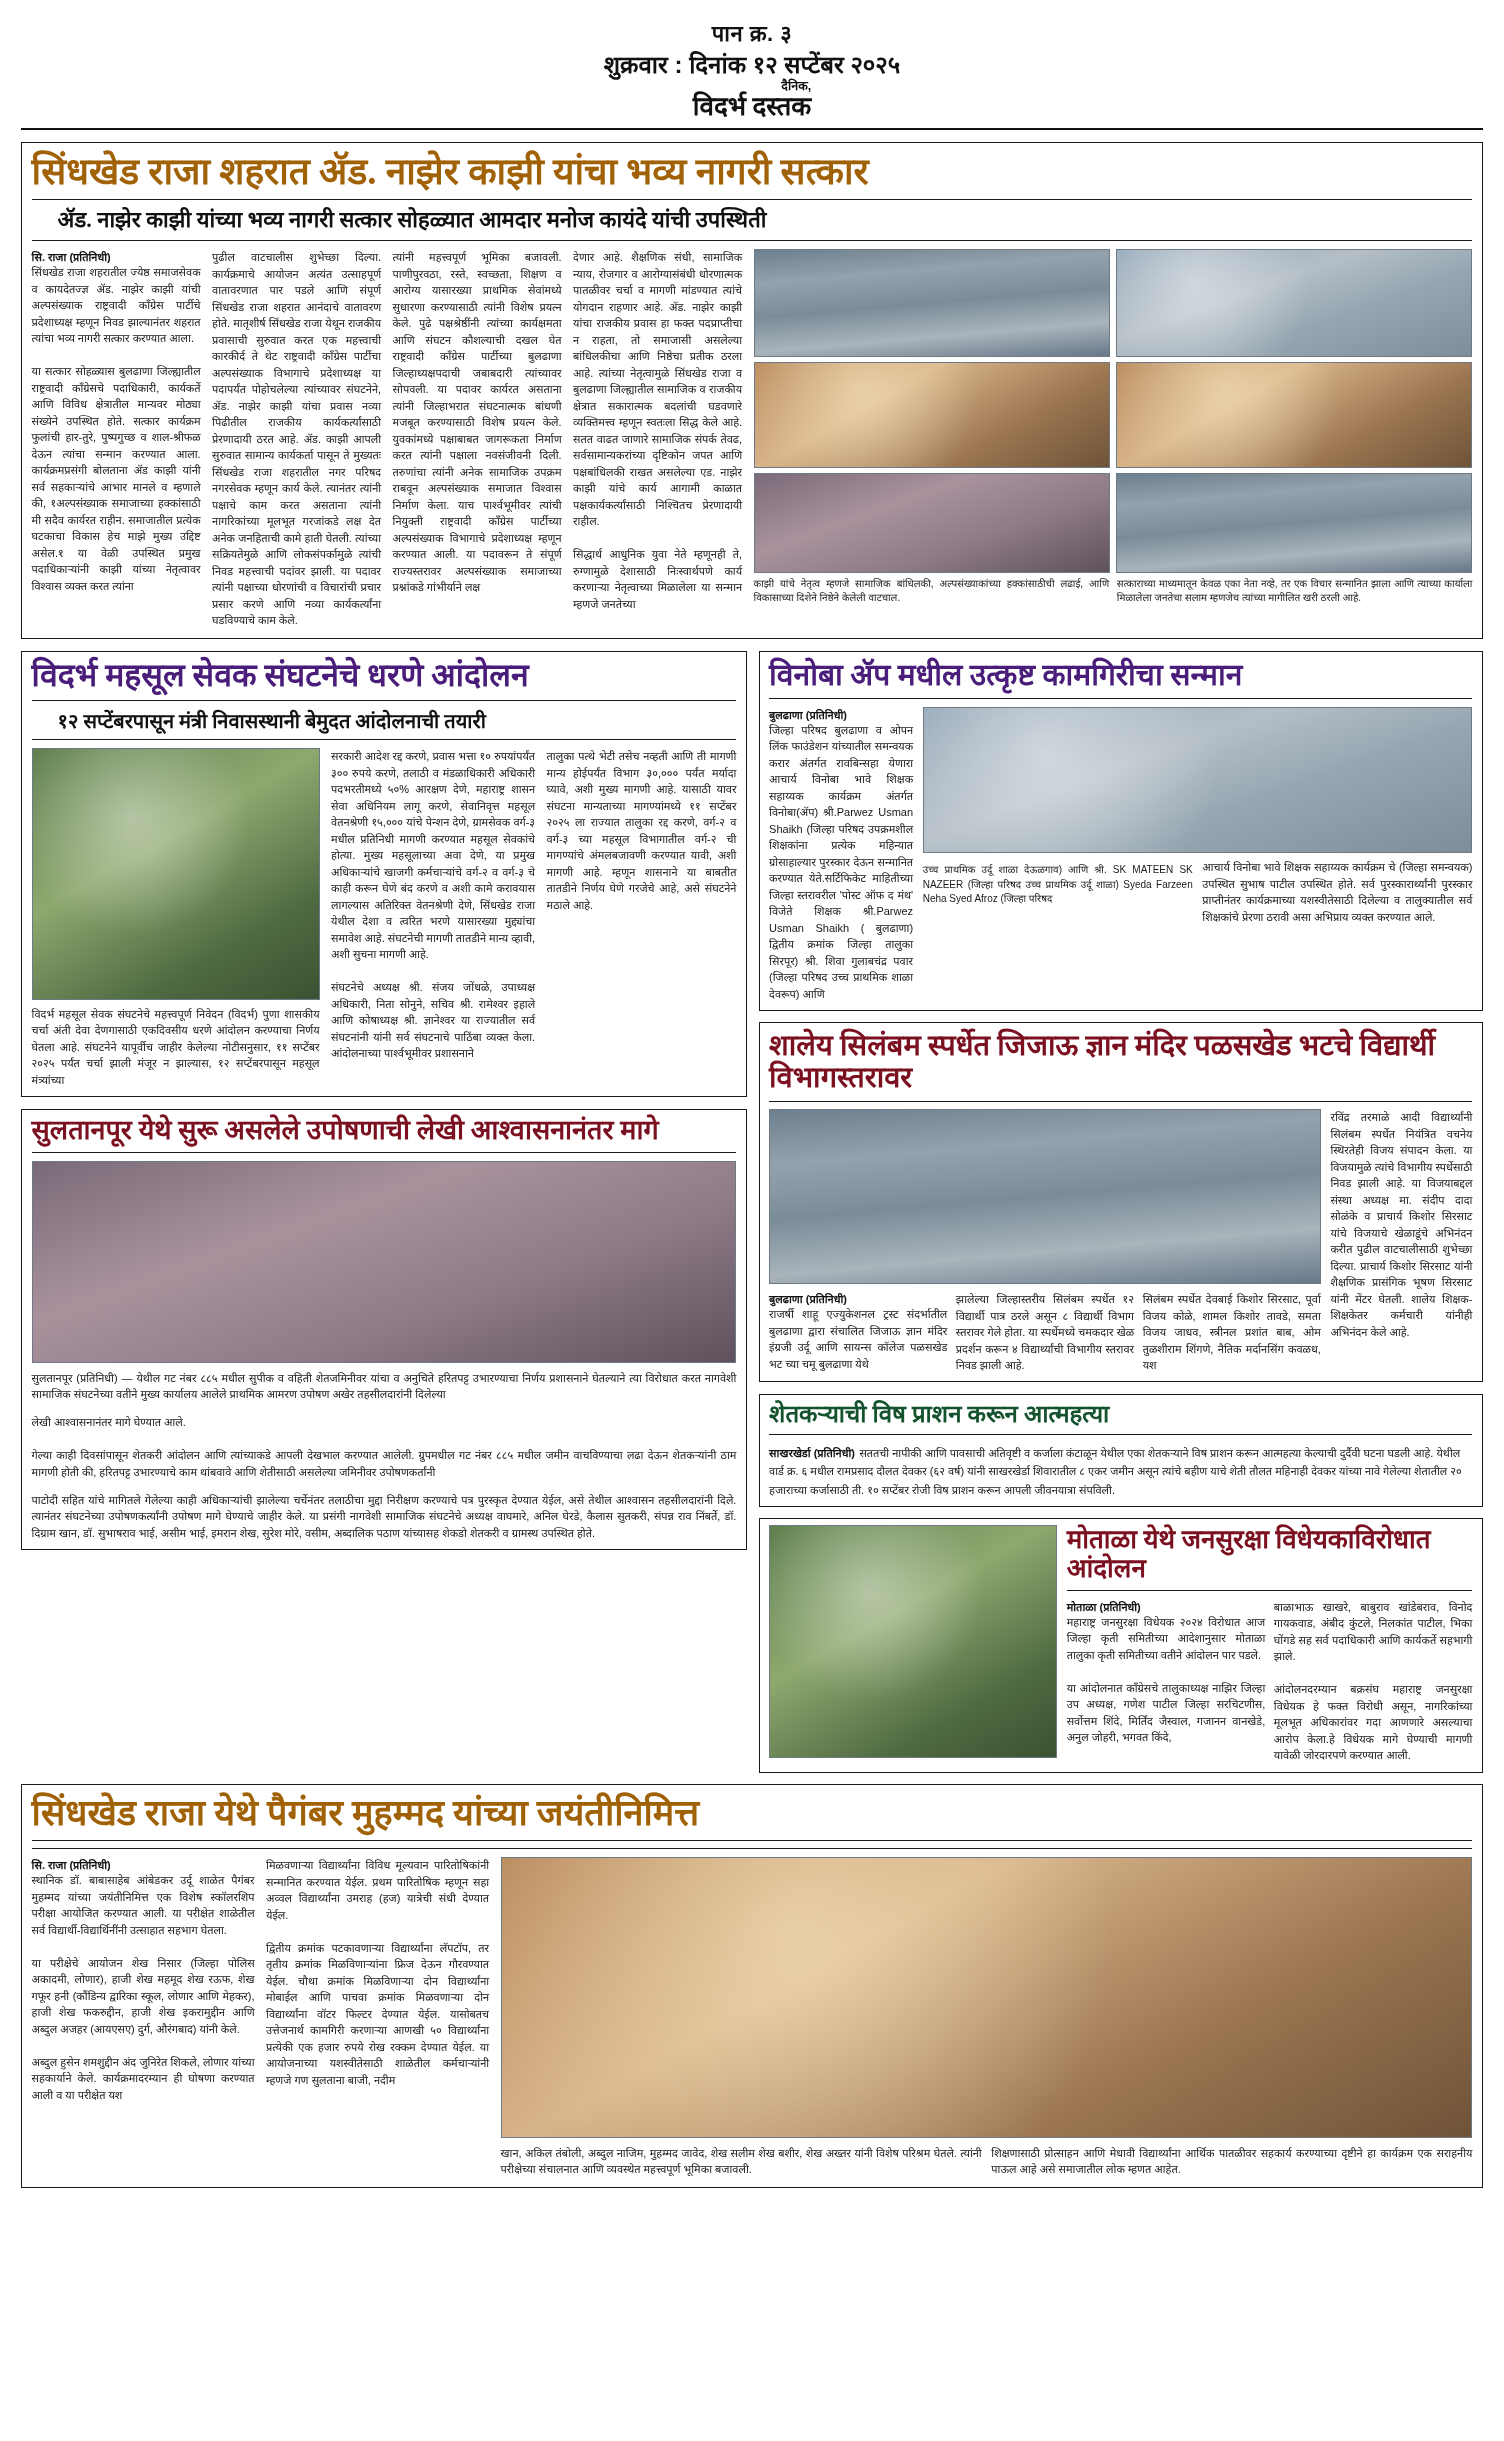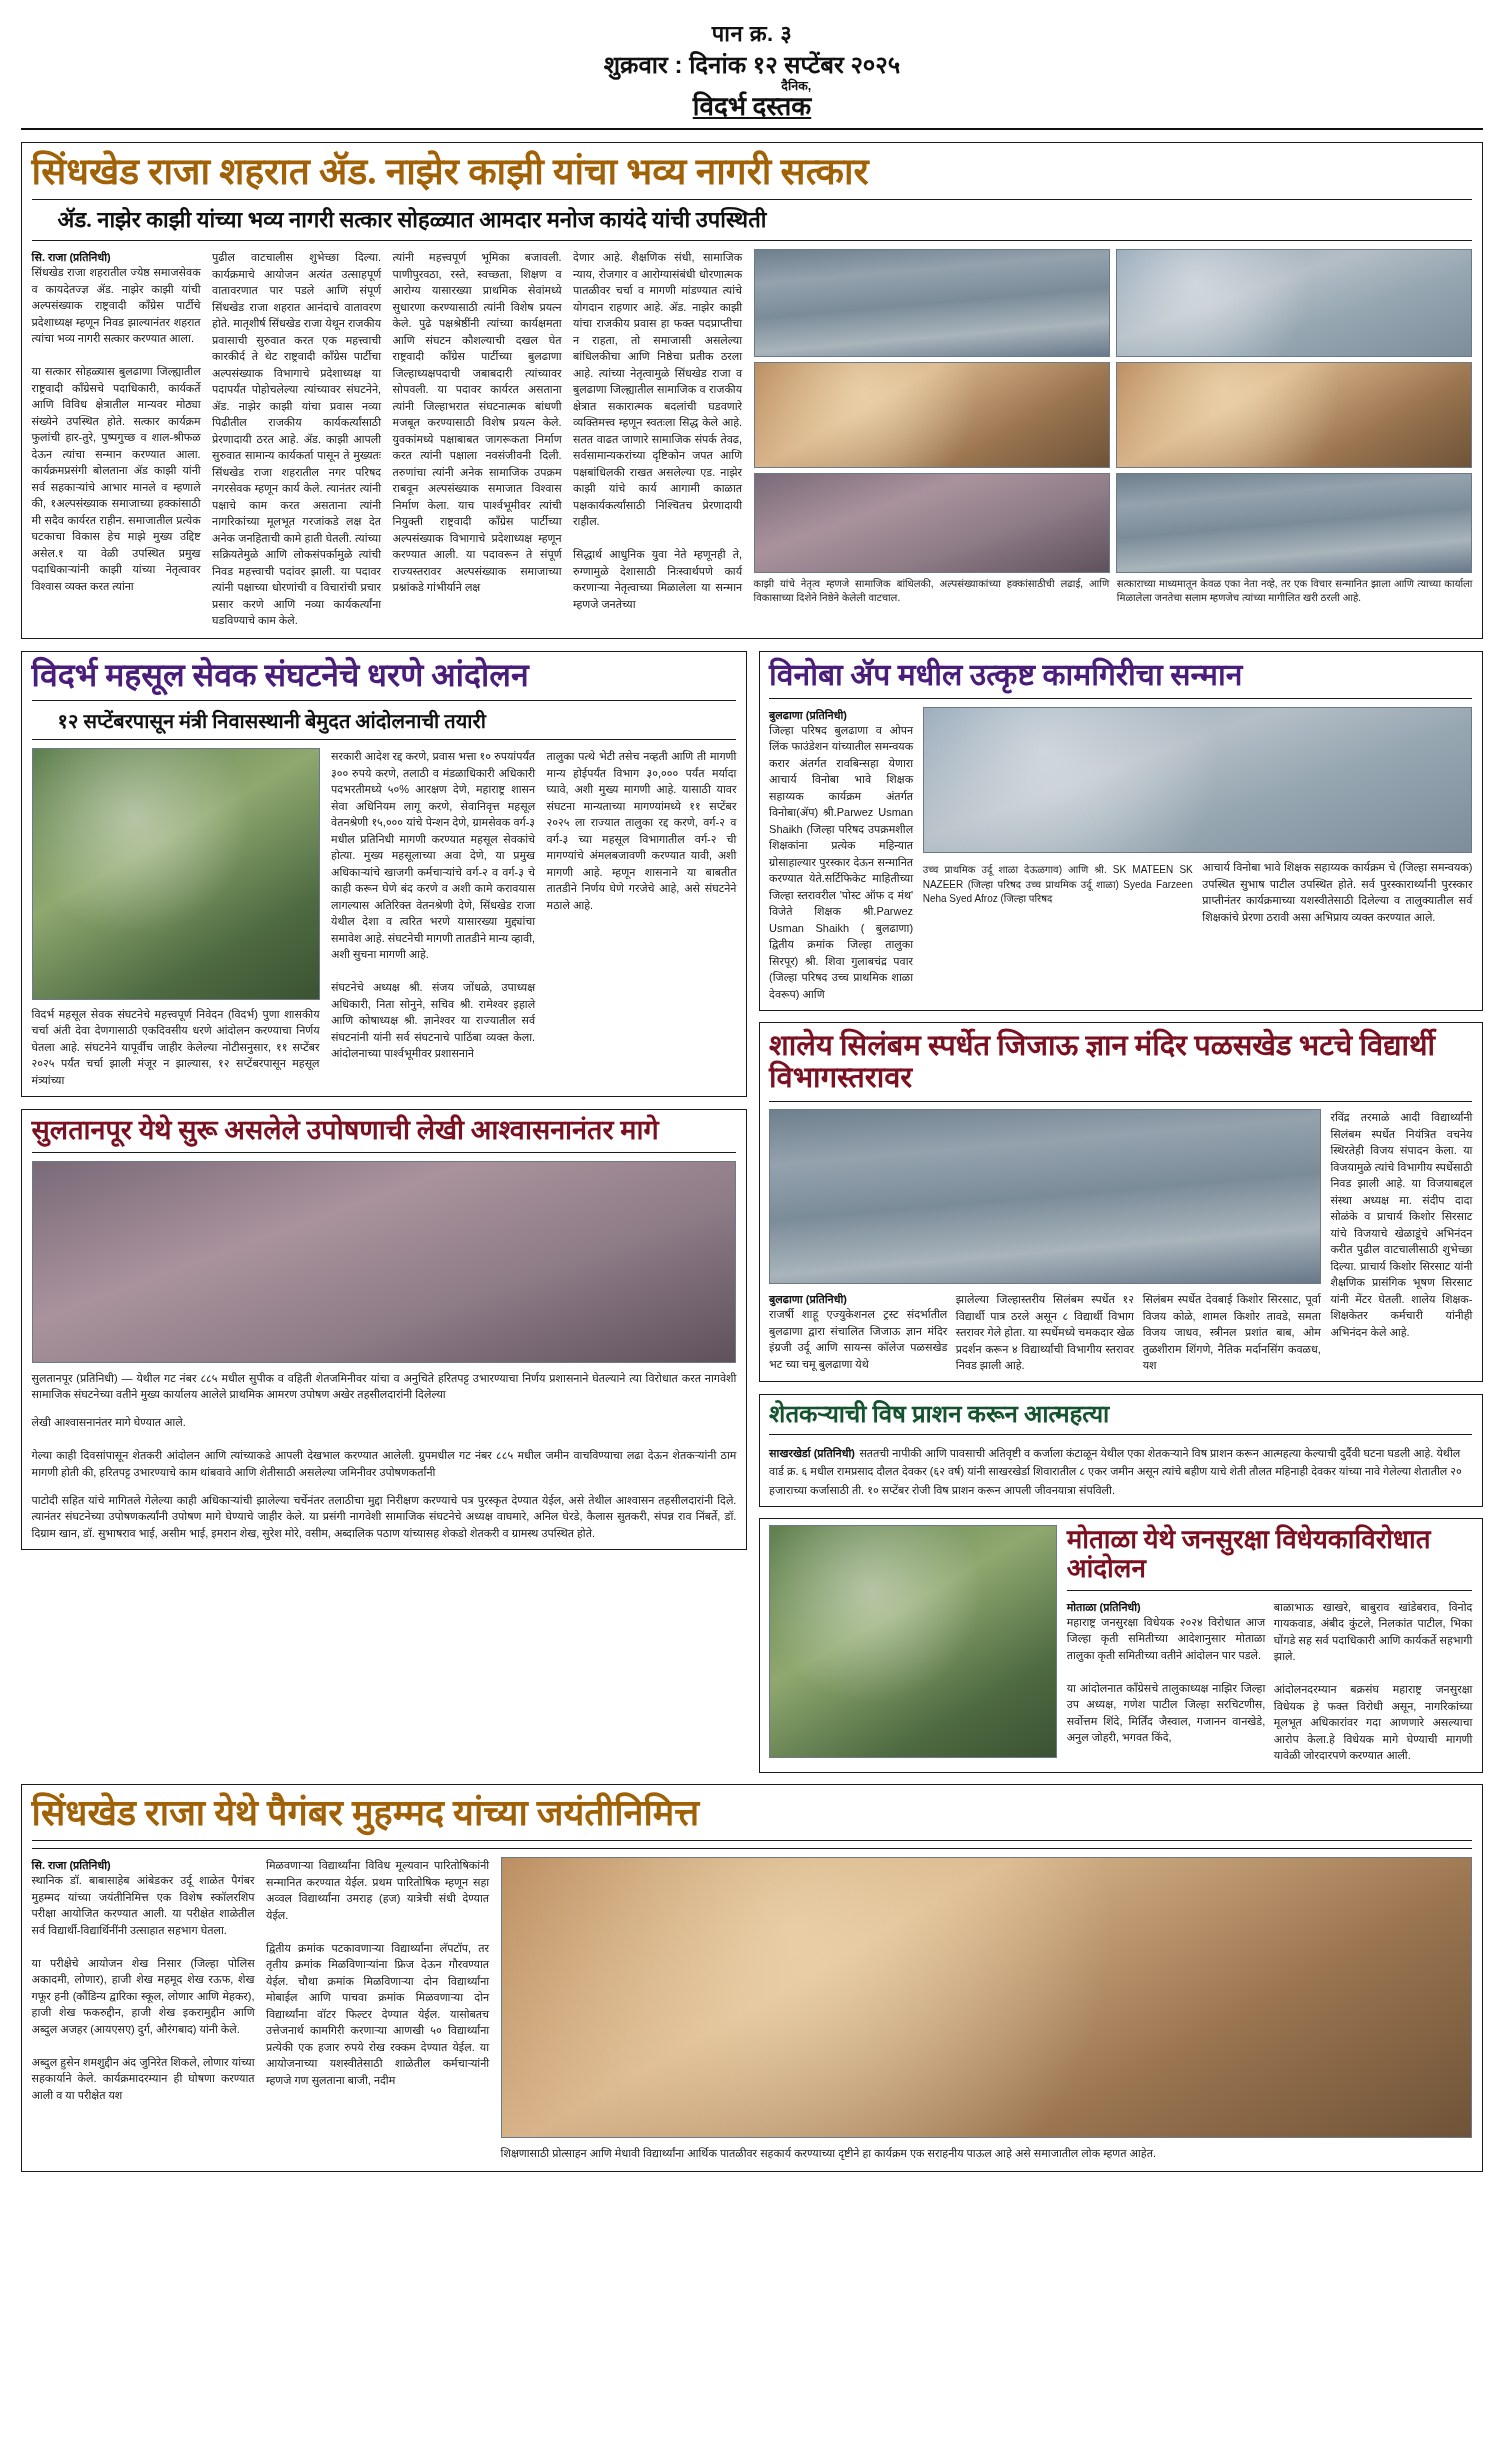--- a/index.html
+++ b/index.html
@@ -5,21 +5,21 @@
   html,body{margin:0;padding:0;background:#ffffff;}
   body{width:1504px;font-family:"Liberation Sans",sans-serif;color:#111;}
   .page{width:1504px;min-height:2441px;box-sizing:border-box;padding:17.3px 21px 19px 21px;background:#fff;}
 
   
   .masthead{display:flex;align-items:center;justify-content:space-between;border-bottom:2.9px solid #111;padding-bottom:7.7px;flex-direction:column;}
   .mast-left{font-size:22px;font-weight:bold;letter-spacing:0.5px;}
   .mast-center{font-size:24px;font-weight:bold;}
   .mast-right{text-align:right;line-height:1.05;}
   .mast-right .small{font-size:12.5px;font-weight:bold;}
-  .mast-right .big{font-size:26px;font-weight:bold;font-family:"Liberation Serif",serif;text-decoration:underline;}
+  .mast-right .big{font-size:26px;font-weight:bold;font-family:"Liberation Serif",serif;}
 
   
   .block{border:1.9px solid #1a1a1a;margin-top:11.5px;padding:7.7px 9.6px 9.6px 9.6px;box-sizing:border-box;}
   .headline{font-size:37px;line-height:1.12;font-weight:bold;color:#a16207;font-family:"Liberation Serif",serif;}
   .headline.purple{color:#4a1d7a;}
   .headline.maroon{color:#7a1020;}
   .headline.green{color:#14532d;}
   .subhead{font-size:22px;line-height:1.2;font-weight:bold;color:#111;font-family:"Liberation Serif",serif;margin-top:3.8px;margin-left:26px;}
   .rule{border-bottom:1.9px solid #1a1a1a;margin:6.7px 0 7.7px 0;}
   .txt{font-size:11px;line-height:1.5;text-align:justify;color:#161616;hyphens:auto;}
@@ -258,20 +258,23 @@
       </div>
       <div style="width:223px;">
         <div class="txt" style="white-space:pre-line;">मिळवणाऱ्या विद्यार्थ्यांना विविध मूल्यवान पारितोषिकांनी सन्मानित करण्यात येईल. प्रथम पारितोषिक म्हणून सहा अव्वल विद्यार्थ्यांना उमराह (हज) यात्रेची संधी देण्यात येईल.
 
 द्वितीय क्रमांक पटकावणाऱ्या विद्यार्थ्यांना लॅपटॉप, तर तृतीय क्रमांक मिळविणाऱ्यांना फ्रिज देऊन गौरवण्यात येईल. चौथा क्रमांक मिळविणाऱ्या दोन विद्यार्थ्यांना मोबाईल आणि पाचवा क्रमांक मिळवणाऱ्या दोन विद्यार्थ्यांना वॉटर फिल्टर देण्यात येईल. यासोबतच उत्तेजनार्थ कामगिरी करणाऱ्या आणखी ५० विद्यार्थ्यांना प्रत्येकी एक हजार रुपये रोख रक्कम देण्यात येईल. या आयोजनाच्या यशस्वीतेसाठी शाळेतील कर्मचाऱ्यांनी म्हणजे गण सुलताना बाजी, नदीम</div>
       </div>
       <div style="flex:1;">
         <div class="photo warm" style="height:279px;"></div>
         <div style="display:flex;gap:9.6px;margin-top:6.7px;">
           <div style="flex:1;">
+            <div class="txt">खान, अकिल तंबोली, अब्दुल नाजिम, मुहम्मद जावेद, शेख सलीम शेख बशीर, शेख अख्तर यांनी विशेष परिश्रम घेतले. त्यांनी परीक्षेच्या संचालनात आणि व्यवस्थेत महत्त्वपूर्ण भूमिका बजावली.</div>
+          </div>
+          <div style="flex:1;">
             <div class="txt">शिक्षणासाठी प्रोत्साहन आणि मेधावी विद्यार्थ्यांना आर्थिक पातळीवर सहकार्य करण्याच्या दृष्टीने हा कार्यक्रम एक सराहनीय पाऊल आहे असे समाजातील लोक म्हणत आहेत.</div>
           </div>
         </div>
       </div>
     </div>
   </div>
 
 </div>
 
 

